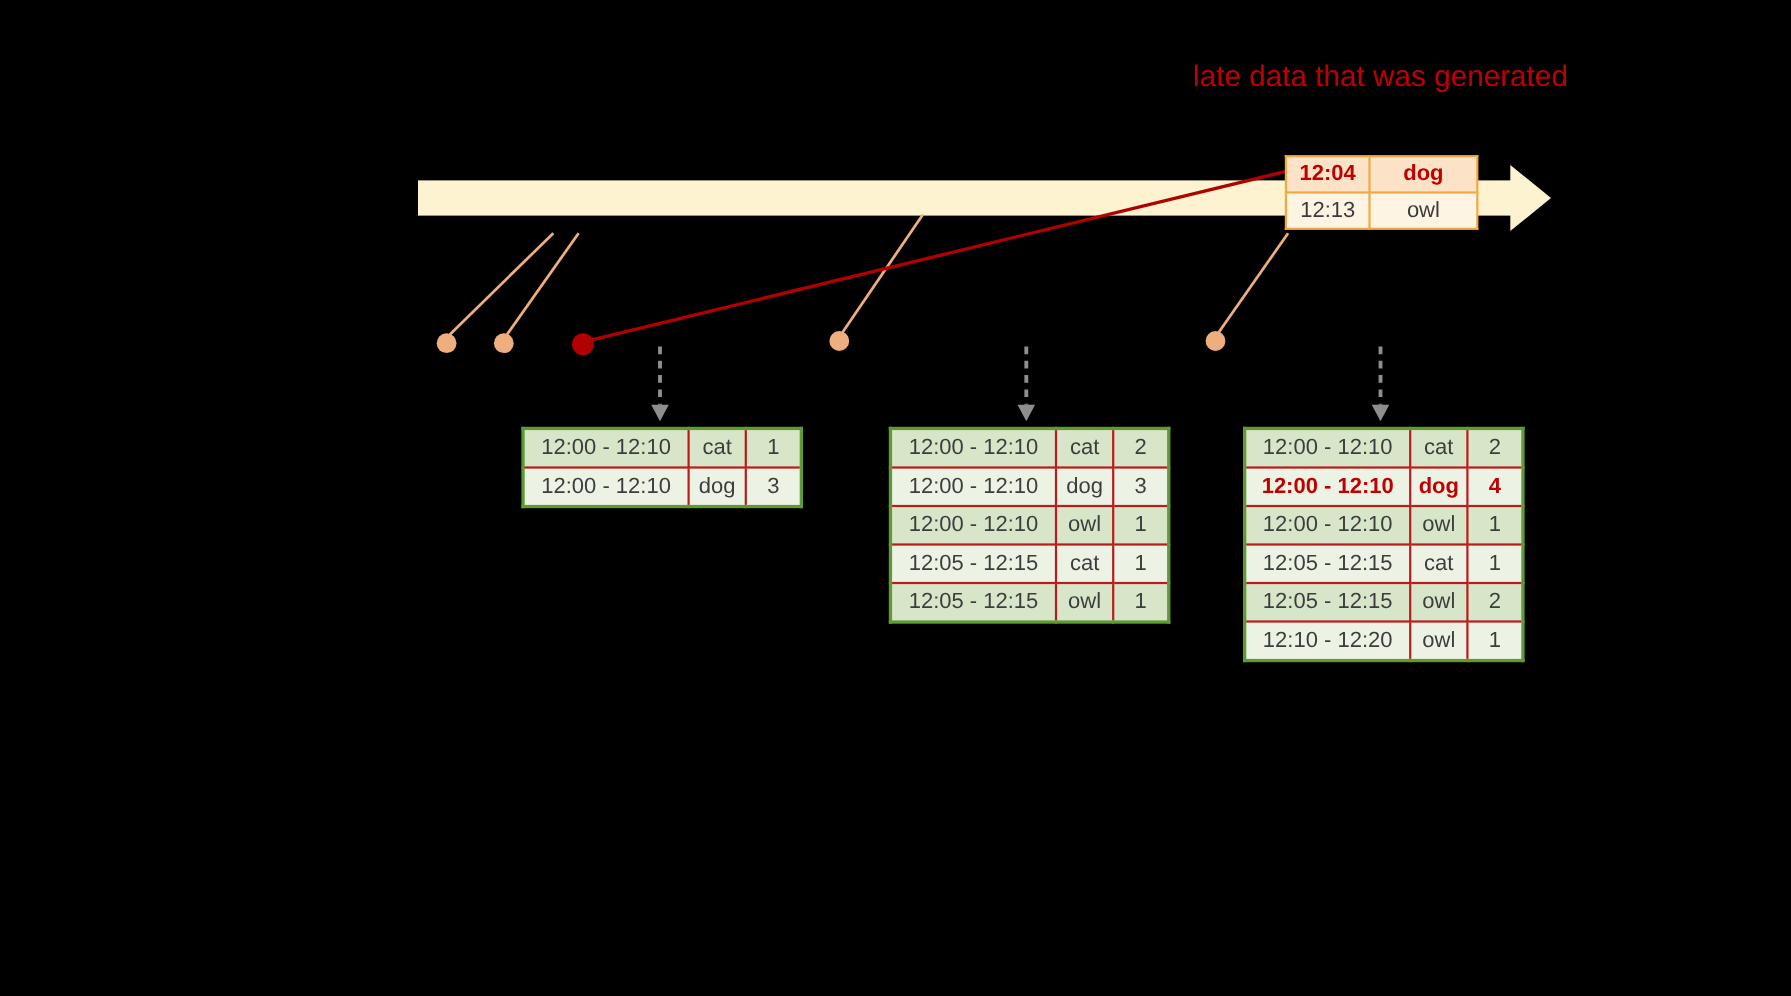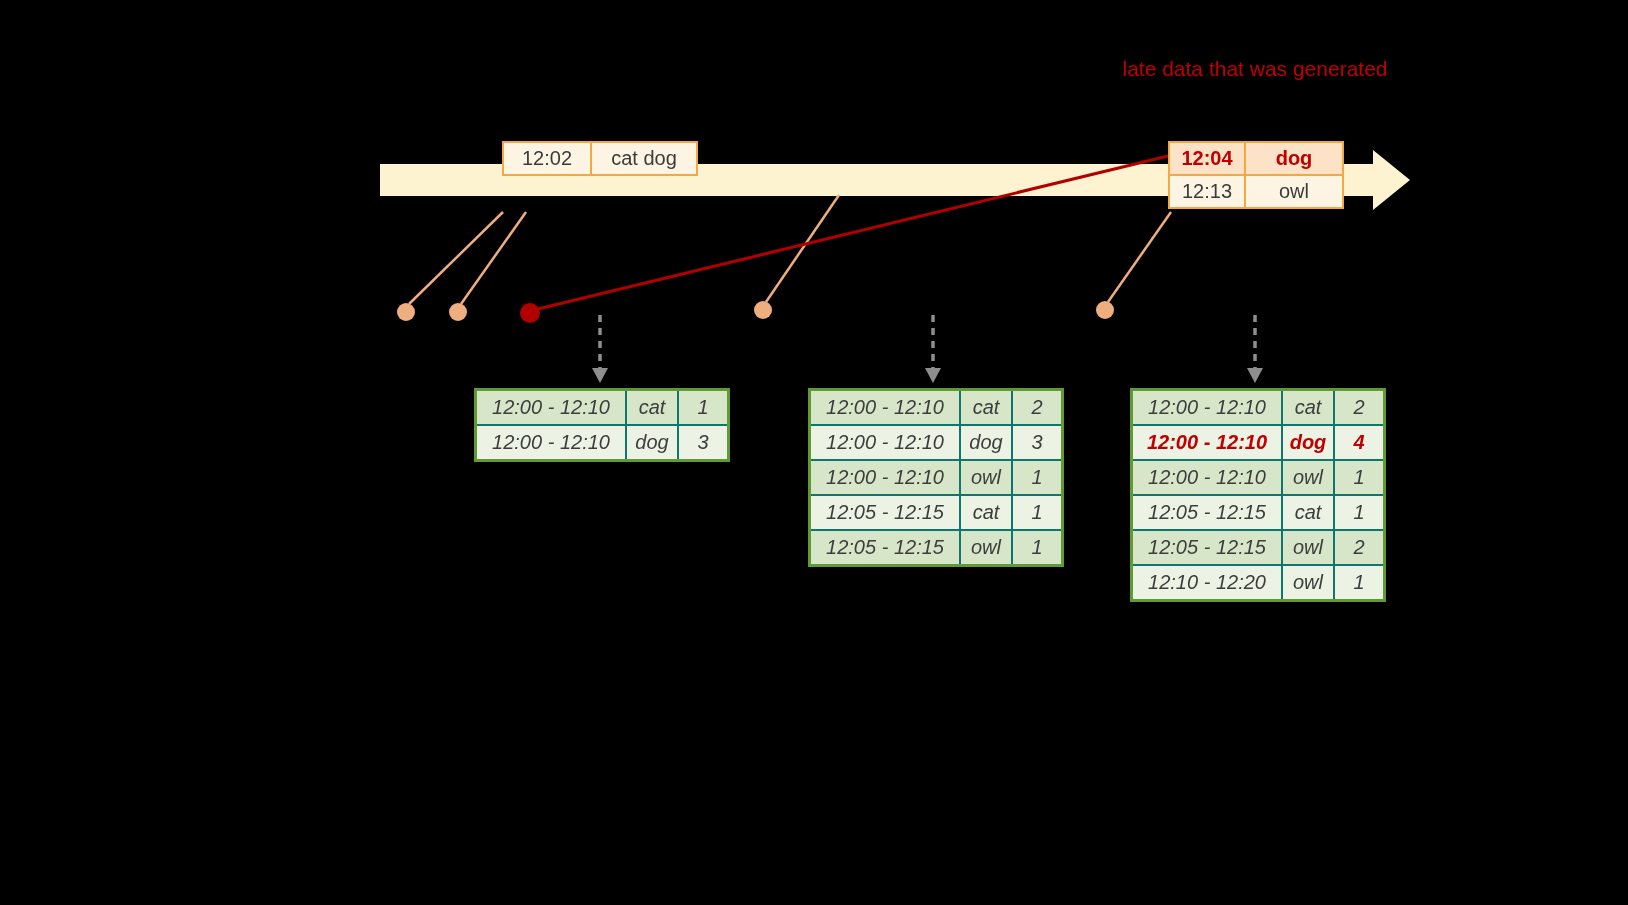--- a/index.html
+++ b/index.html
@@ -16,21 +16,21 @@
     overflow: hidden;
   }
   svg.overlay {
     position: absolute;
     left: 0; top: 0;
     width: 1628px; height: 905px;
   }
   .caption {
     position: absolute;
     color: #c00000;
-    font-size: 21px;
+    font-size: 27px;
     line-height: 38px;
     text-align: center;
     width: 470px;
   }
   .caption.top { left: 1020px; top: 50px; }
   .caption.bottom { left: 1018px; top: 630px; }
 
   
   table.etable {
     position: absolute;
@@ -63,25 +63,24 @@
 
   
   table.rtable {
     position: absolute;
     border-collapse: collapse;
     font-size: 20px;
     color: #3d3d3d;
     border: 3px solid #5f9a35;
   }
   table.rtable td {
-    border: 2px solid #0f766e;
+    border: 2px solid #b91c1c;
     text-align: center;
     height: 33px;
     padding: 0;
-    font-style: italic;
   }
   table.rtable td.w { width: 148px; }
   table.rtable td.k { width: 50px; }
   table.rtable td.c { width: 48px; }
   table.rtable tr:nth-child(odd) td { background: #d7e6c8; }
   table.rtable tr:nth-child(even) td { background: #ecf3e4; }
   table.rtable tr.hl td {
     color: #c00000;
     font-weight: bold;
   }
@@ -123,24 +122,20 @@
       <polygon points="1247,368 1263,368 1255,383"></polygon>
     </g>
   </svg>
 
   <div class="caption top">
     <div>late data that was generated</div>
   </div>
 
   <table class="etable g1">
     <tbody>
-        <tr>
-      <td class="time-g1">12:02</td>
-      <td class="words-g1">cat dog</td>
-    </tr>
   </tbody>
     </table>
 
 
   <table class="etable g3">
     <tbody>
         <tr class="late">
       <td class="time-g3">12:04</td>
       <td class="words-g3">dog</td>
     </tr>

